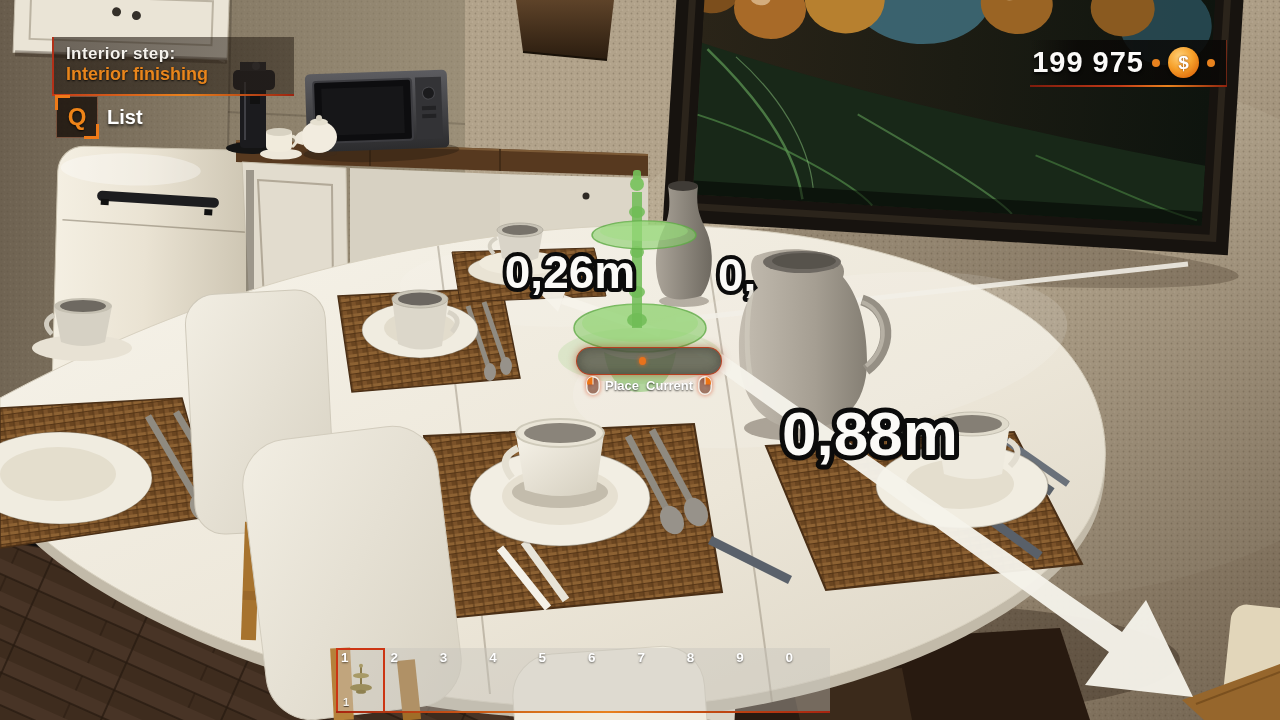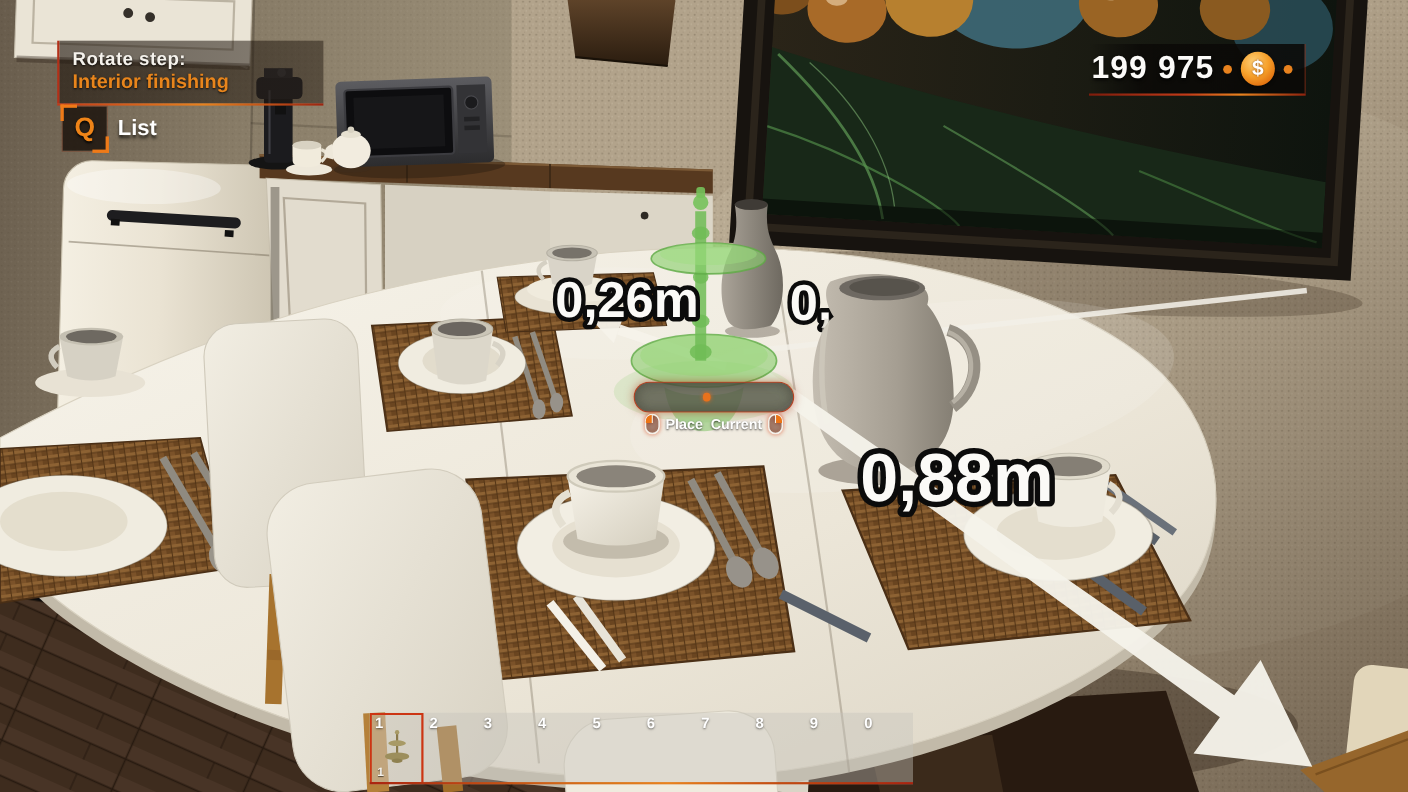--- a/index.html
+++ b/index.html
@@ -24,21 +24,21 @@
     display:flex;align-items:center;justify-content:center;
     box-shadow:0 0 0 1px rgba(130,45,20,.35);}
   .keycap::before{content:"";position:absolute;left:-2px;top:-2px;width:12px;height:12px;
     border-left:3px solid #ef7a18;border-top:3px solid #ef7a18;}
   .keycap::after{content:"";position:absolute;right:-2px;bottom:-2px;width:12px;height:12px;
     border-right:3px solid #ef7a18;border-bottom:3px solid #ef7a18;}
   .keycap span{font-size:24px;font-weight:bold;color:#ef8418;text-shadow:0 1px 2px rgba(0,0,0,.8);}
   .list-label{font-size:20px;font-weight:bold;color:#fff;text-shadow:0 2px 3px rgba(0,0,0,.75);}
 
   
-  .money{position:absolute;left:990px;top:40px;width:197px;height:45px;box-sizing:border-box;
+  .money{position:absolute;left:1030px;top:40px;width:197px;height:45px;box-sizing:border-box;
     display:flex;align-items:center;justify-content:flex-end;gap:8px;padding-right:11px;
     background:linear-gradient(90deg,rgba(10,8,6,0) 0%,rgba(10,8,6,.80) 24%,rgba(10,8,6,.88) 100%);
     border-right:1px solid rgba(150,45,20,.65);}
   .money::after{content:"";position:absolute;left:0;right:-1px;bottom:-2px;height:2px;
     background:linear-gradient(90deg,#7e1c0c,#c23a18 45%,#e8821e 70%,#8e220e);}
   .amount{font-size:29px;font-weight:bold;color:#fbfaf8;letter-spacing:1px;
     text-shadow:0 2px 3px rgba(0,0,0,.85);}
   .mdot{width:8px;height:8px;border-radius:50%;background:#e8821e;flex:0 0 auto;}
   .coin{width:31px;height:31px;border-radius:50%;flex:0 0 auto;
     background:radial-gradient(circle at 38% 30%,#ffcf76 0%,#f6a02a 45%,#e06e0e 80%,#c25606 100%);
@@ -435,21 +435,21 @@
     <rect x="633" y="170" width="8" height="10" rx="3" fill="rgba(118,194,90,.9)"></rect>
     <ellipse cx="644" cy="235" rx="52" ry="14" fill="rgba(135,206,106,.6)" stroke="rgba(95,170,70,.8)" stroke-width="1.5"></ellipse>
     <ellipse cx="644" cy="231" rx="44" ry="10" fill="rgba(158,222,128,.45)"></ellipse>
   </g>
 
   <text x="570" y="288" text-anchor="middle" font-size="46" font-weight="bold" fill="#fbfaf7" stroke="#0b0b0b" stroke-width="8" paint-order="stroke" stroke-linejoin="round">0,26m</text>
   <text x="870" y="455" text-anchor="middle" font-size="62" font-weight="bold" fill="#fbfaf7" stroke="#0b0b0b" stroke-width="10" paint-order="stroke" stroke-linejoin="round">0,88m</text>
 </svg>
 
 <div class="panel-step">
-  <div class="step-label">Rotate step:</div>
+  <div class="step-label">Interior step:</div>
   <div class="step-value">Interior finishing</div>
 </div>
 
 <div class="list-hint">
   <div class="keycap">
     <span>Q</span>
   </div>
   <div class="list-label">List</div>
 </div>
 

